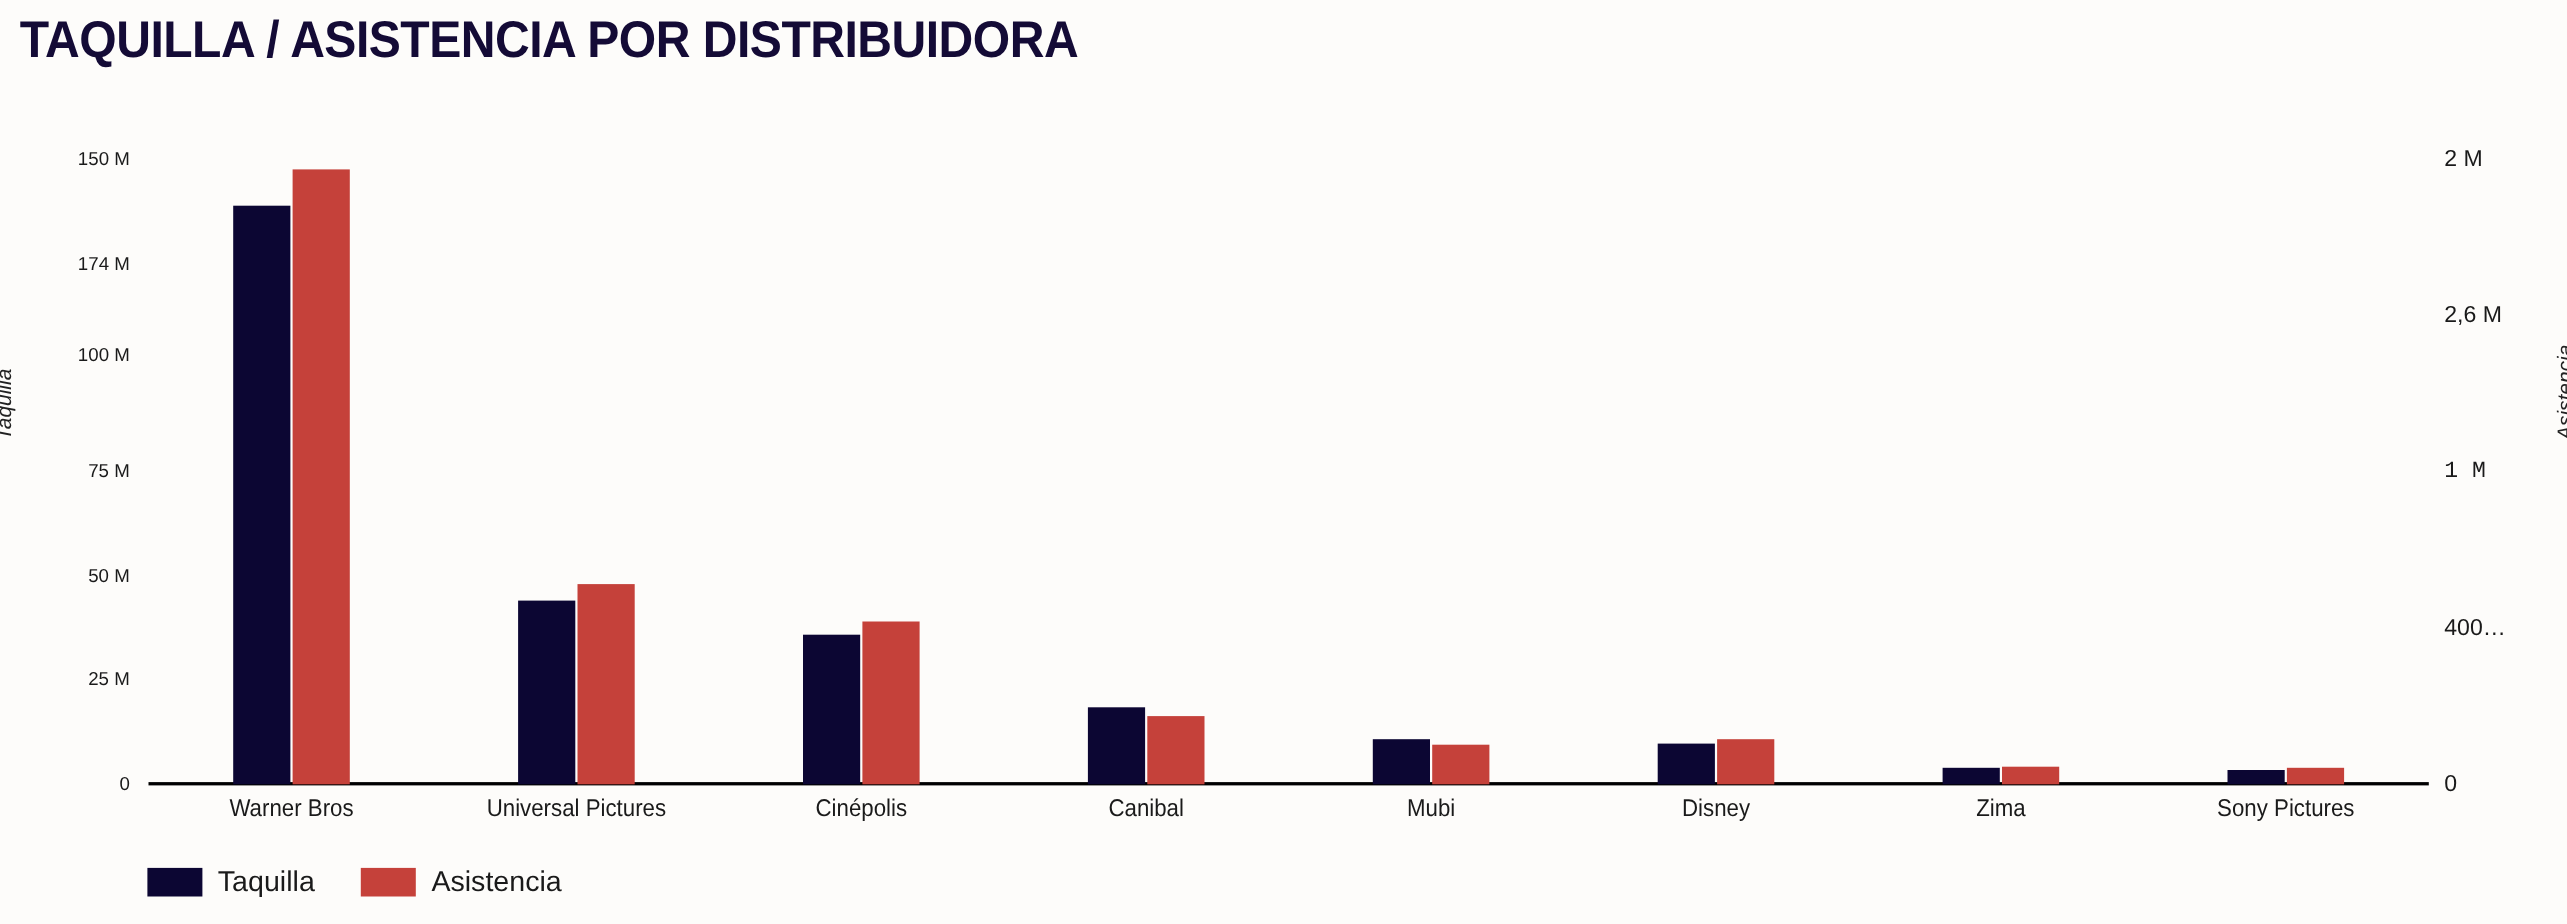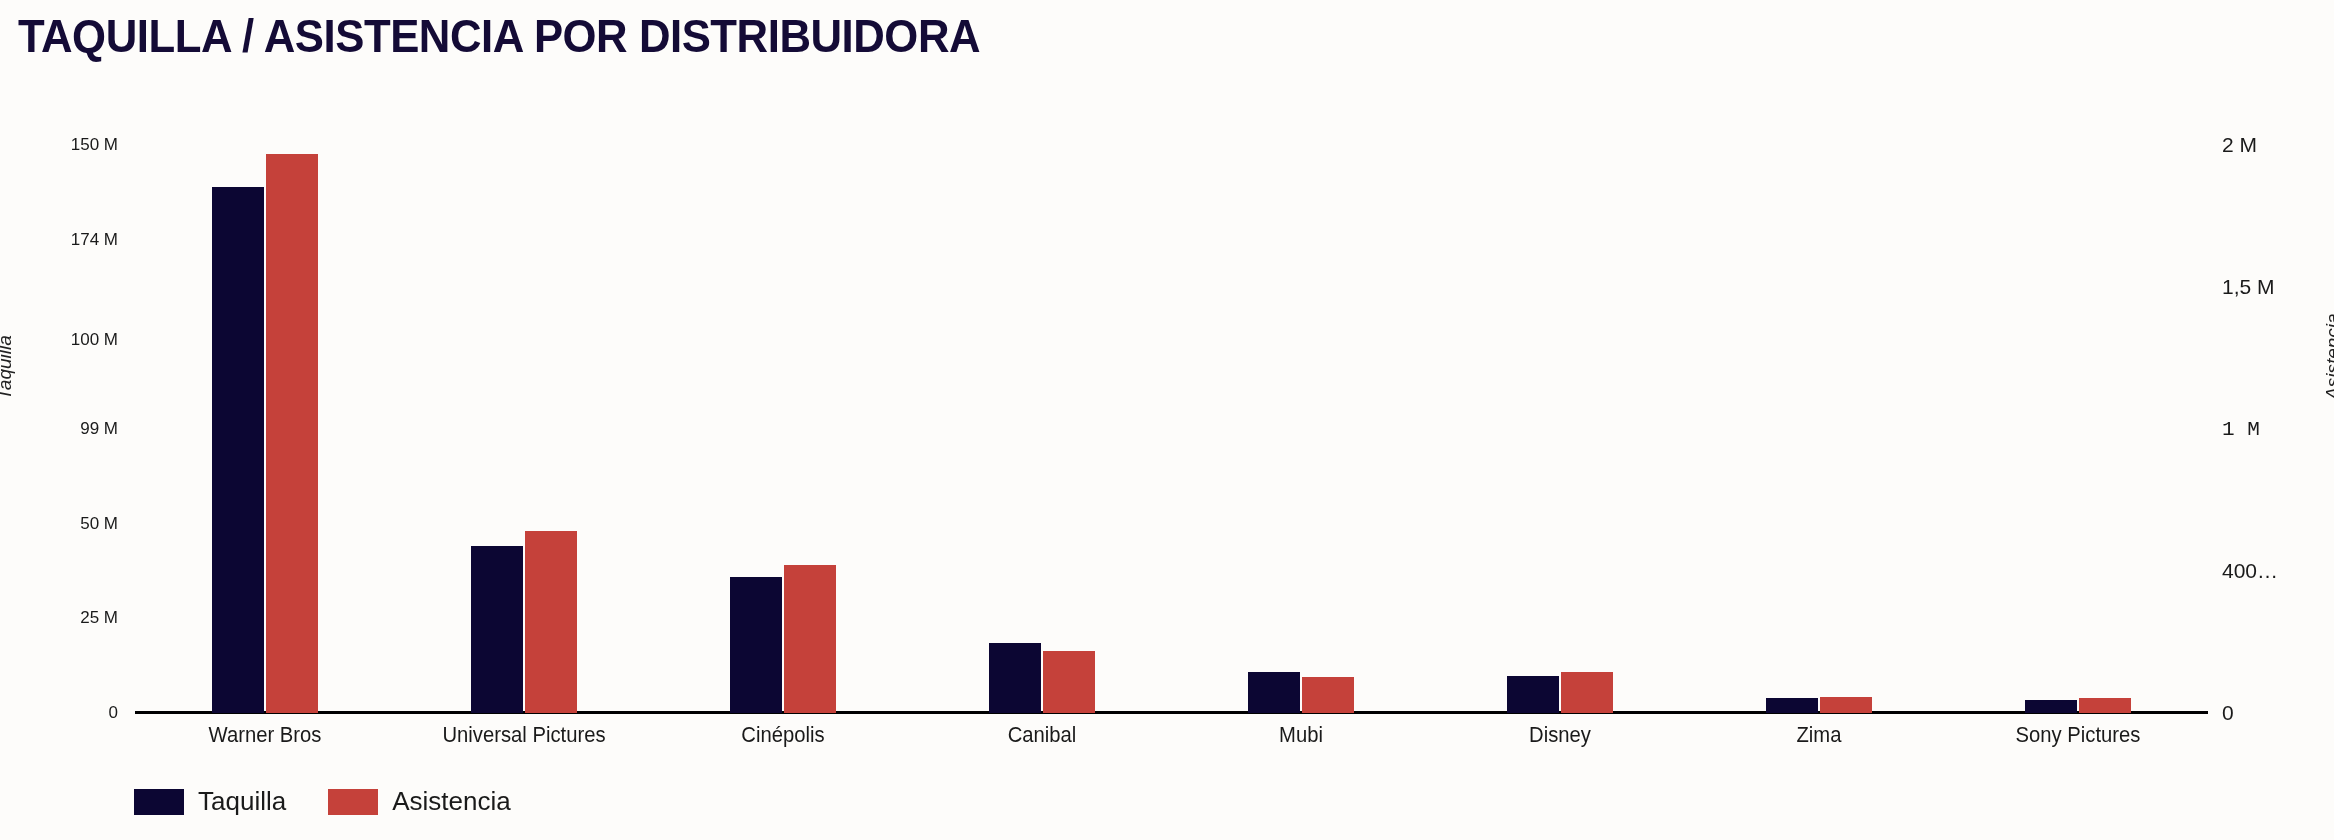--- a/index.html
+++ b/index.html
@@ -137,30 +137,30 @@
 
   <div id="chart-title">TAQUILLA / ASISTENCIA POR DISTRIBUIDORA</div>
 
   <div id="axis-title-left" class="axis-title">Taquilla</div>
   <div id="axis-title-right" class="axis-title">Asistencia</div>
 
   <div id="y-left-ticks">
       <div class="y-tick-left-inner" style="left: 8px; top: 713px;">0</div>
       <div class="y-tick-left-inner" style="left: 8px; top: 618.333px;">25 M</div>
       <div class="y-tick-left-inner" style="left: 8px; top: 523.667px;">50 M</div>
-      <div class="y-tick-left-inner" style="left: 8px; top: 429px;">99 M</div>
-      <div class="y-tick-left-inner" style="left: 8px; top: 340px;">100 M</div>
+      <div class="y-tick-left-inner" style="left: 8px; top: 429px;">75 M</div>
+      <div class="y-tick-left-inner" style="left: 8px; top: 323px;">100 M</div>
       <div class="y-tick-left-inner" style="left: 8px; top: 239.667px;">174 M</div>
       <div class="y-tick-left-inner" style="left: 8px; top: 145px;">150 M</div>
     </div>
   <div id="y-right-ticks">
       <div class="y-tick-right-inner" style="left: 2222px; top: 713px;">0</div>
       <div class="y-tick-right-inner" style="left: 2222px; top: 571px;">400…</div>
       <div class="y-tick-right-inner" style="left: 2222px; top: 429px; font-family: Liberation Mono, monospace;">1 M</div>
-      <div class="y-tick-right-inner" style="left: 2222px; top: 287px;">1,5 M</div>
+      <div class="y-tick-right-inner" style="left: 2222px; top: 287px;">2,6 M</div>
       <div class="y-tick-right-inner" style="left: 2222px; top: 145px;">2 M</div>
     </div>
 
   <div id="axis-baseline"></div>
 
   <div id="plot-area">
       <div class="bar bar-taquilla" title="Warner Bros — Taquilla: 139 M" style="left: 76.5625px; width: 52px; height: 526.347px; background: rgb(12, 6, 51);"></div>
       <div class="bar bar-asistencia" title="Warner Bros — Asistencia: 1,97 M" style="left: 130.562px; width: 52px; height: 559.48px; background: rgb(197, 65, 58);"></div>
       <div class="bar bar-taquilla" title="Universal Pictures — Taquilla: 44 M" style="left: 335.688px; width: 52px; height: 166.613px; background: rgb(12, 6, 51);"></div>
       <div class="bar bar-asistencia" title="Universal Pictures — Asistencia: 640 K" style="left: 389.688px; width: 52px; height: 181.76px; background: rgb(197, 65, 58);"></div>

